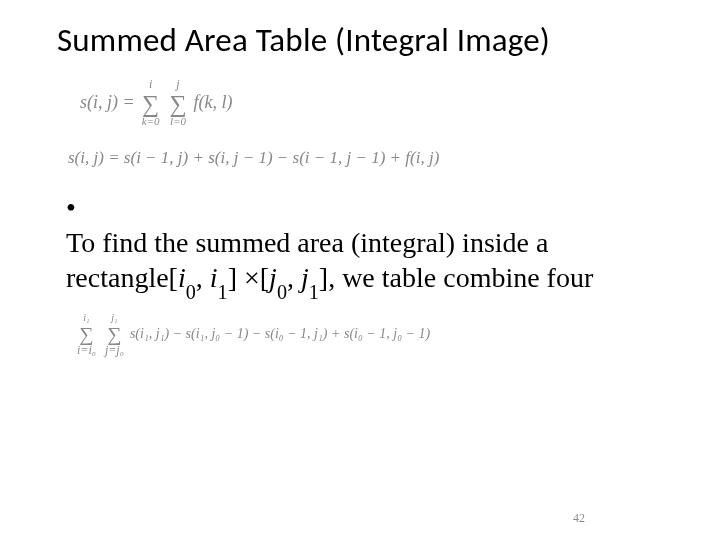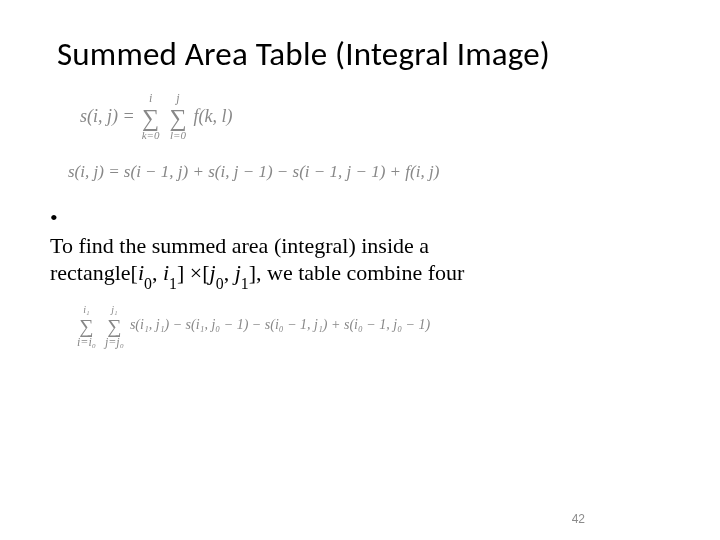--- a/index.html
+++ b/index.html
@@ -10,21 +10,21 @@
     background: #ffffff;
     font-family: "Times New Roman", Times, serif;
     color: #000;
     position: relative;
   }
   .slide {
     width: 607px;
     height: 540px;
     position: relative;
     box-sizing: border-box;
-    padding: 26px 50px 20px 50px;
+    padding: 12px 50px 20px 50px;
   }
   .title {
     font-family: Calibri, Arial, sans-serif;
     font-size: 33px;
     font-weight: 400;
     text-align: center;
     margin: 8px 0 18px 0;
     color: #000;
     letter-spacing: 0.2px;
   }
@@ -63,23 +63,23 @@
     font-size: 11px;
     height: 12px;
   }
   .eq2 {
     font-style: italic;
     color: #888;
     font-size: 17px;
     margin: 20px 0 22px 18px;
   }
   .body-text {
-    font-size: 22px;
+    font-size: 28px;
     line-height: 1.25;
-    margin: 6px 0 18px 0;
+    margin: 6px 0 18px 16px;
   }
   .body-text .bullet {
     display: inline-block;
     width: 18px;
     vertical-align: top;
   }
   .body-text .txt {
     display: inline-block;
     width: 590px;
     vertical-align: top;
@@ -95,21 +95,21 @@
     align-items: center;
     gap: 3px;
   }
   .eq3 .sum-frac .sigma { font-size: 20px; height: 20px; line-height: 20px; }
   .eq3 .sum-frac .top { font-size: 10px; height: 11px; }
   .eq3 .sum-frac .bot { font-size: 12px; height: 10px; }
   .pagenum {
     position: absolute;
     right: 22px;
     bottom: 14px;
-    font-family: Liberation Sans, sans-serif;
+    font-family: Liberation Serif, serif;
     font-size: 12px;
     color: #8b8b8b;
   } 
 </style>
 </head>
 <body>
 
 <div class="slide">
 
   <div class="title">Summed Area Table (Integral Image)</div>

